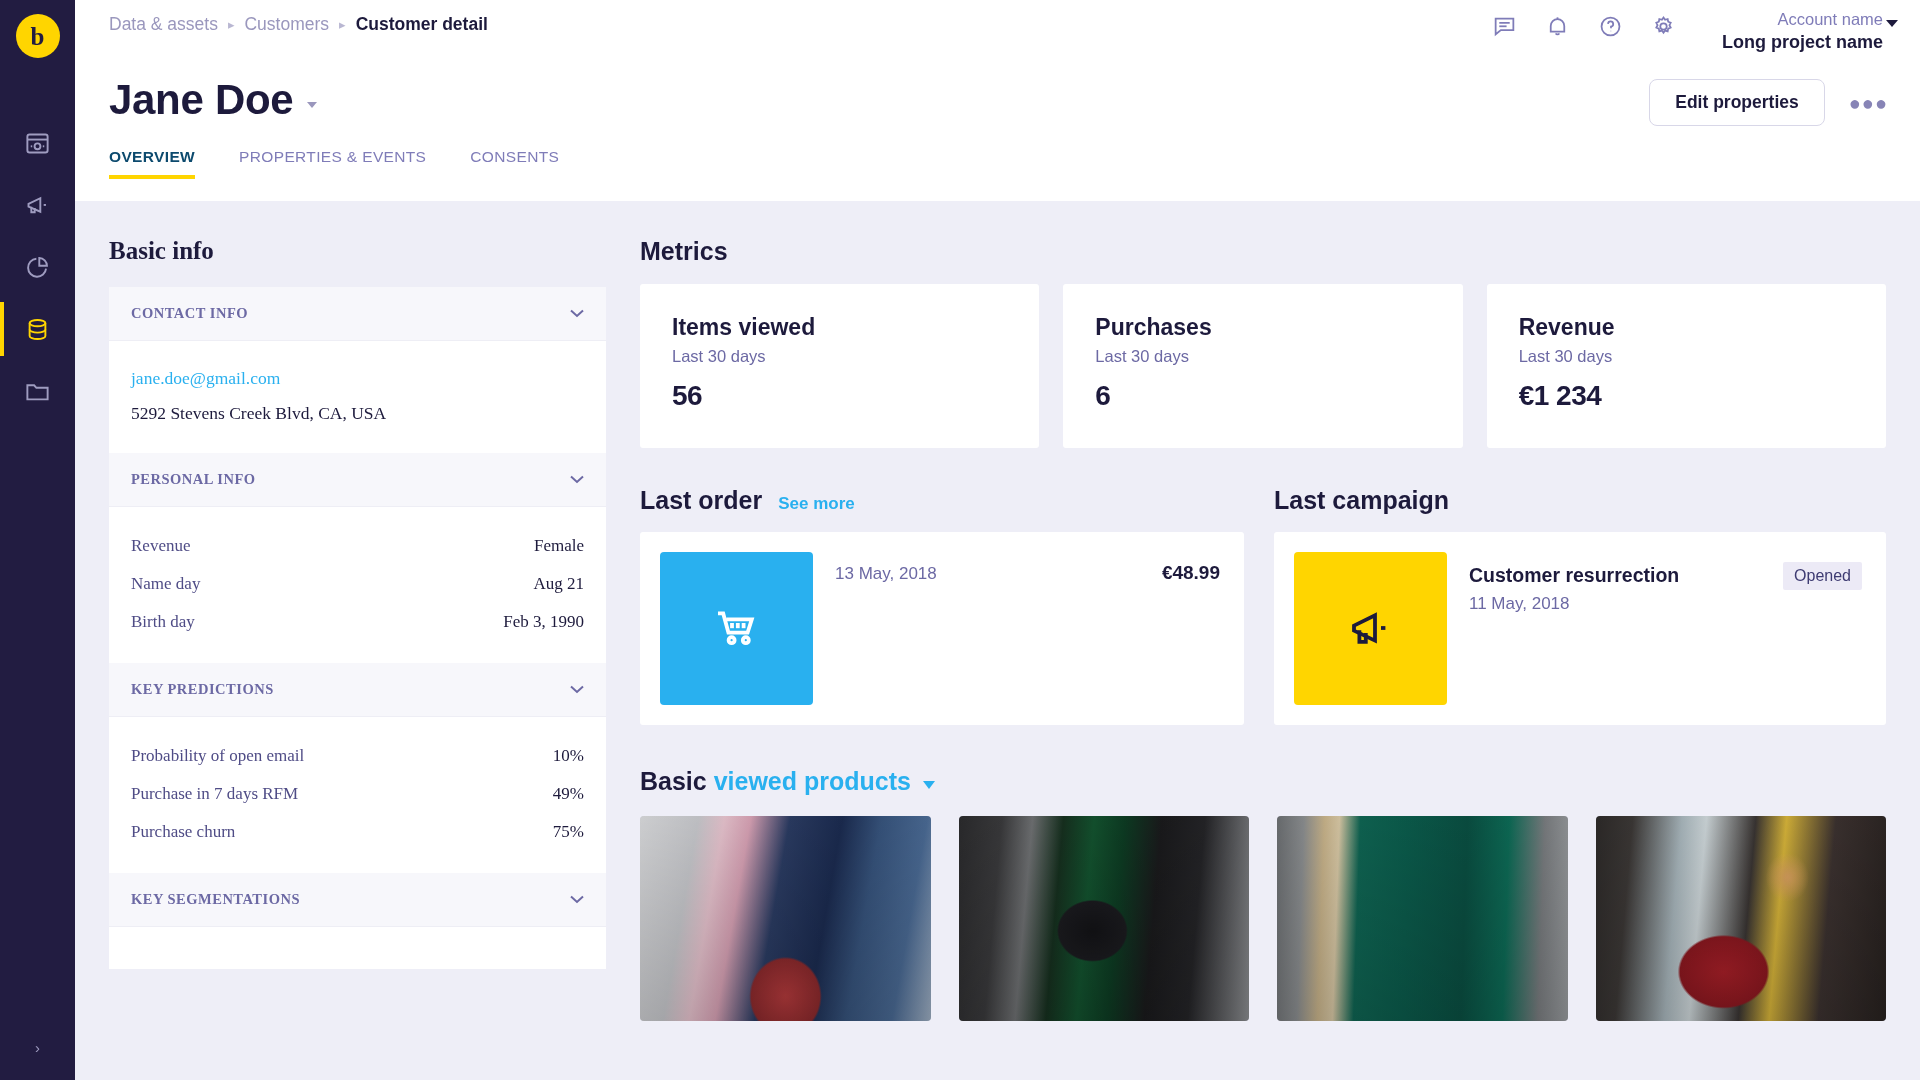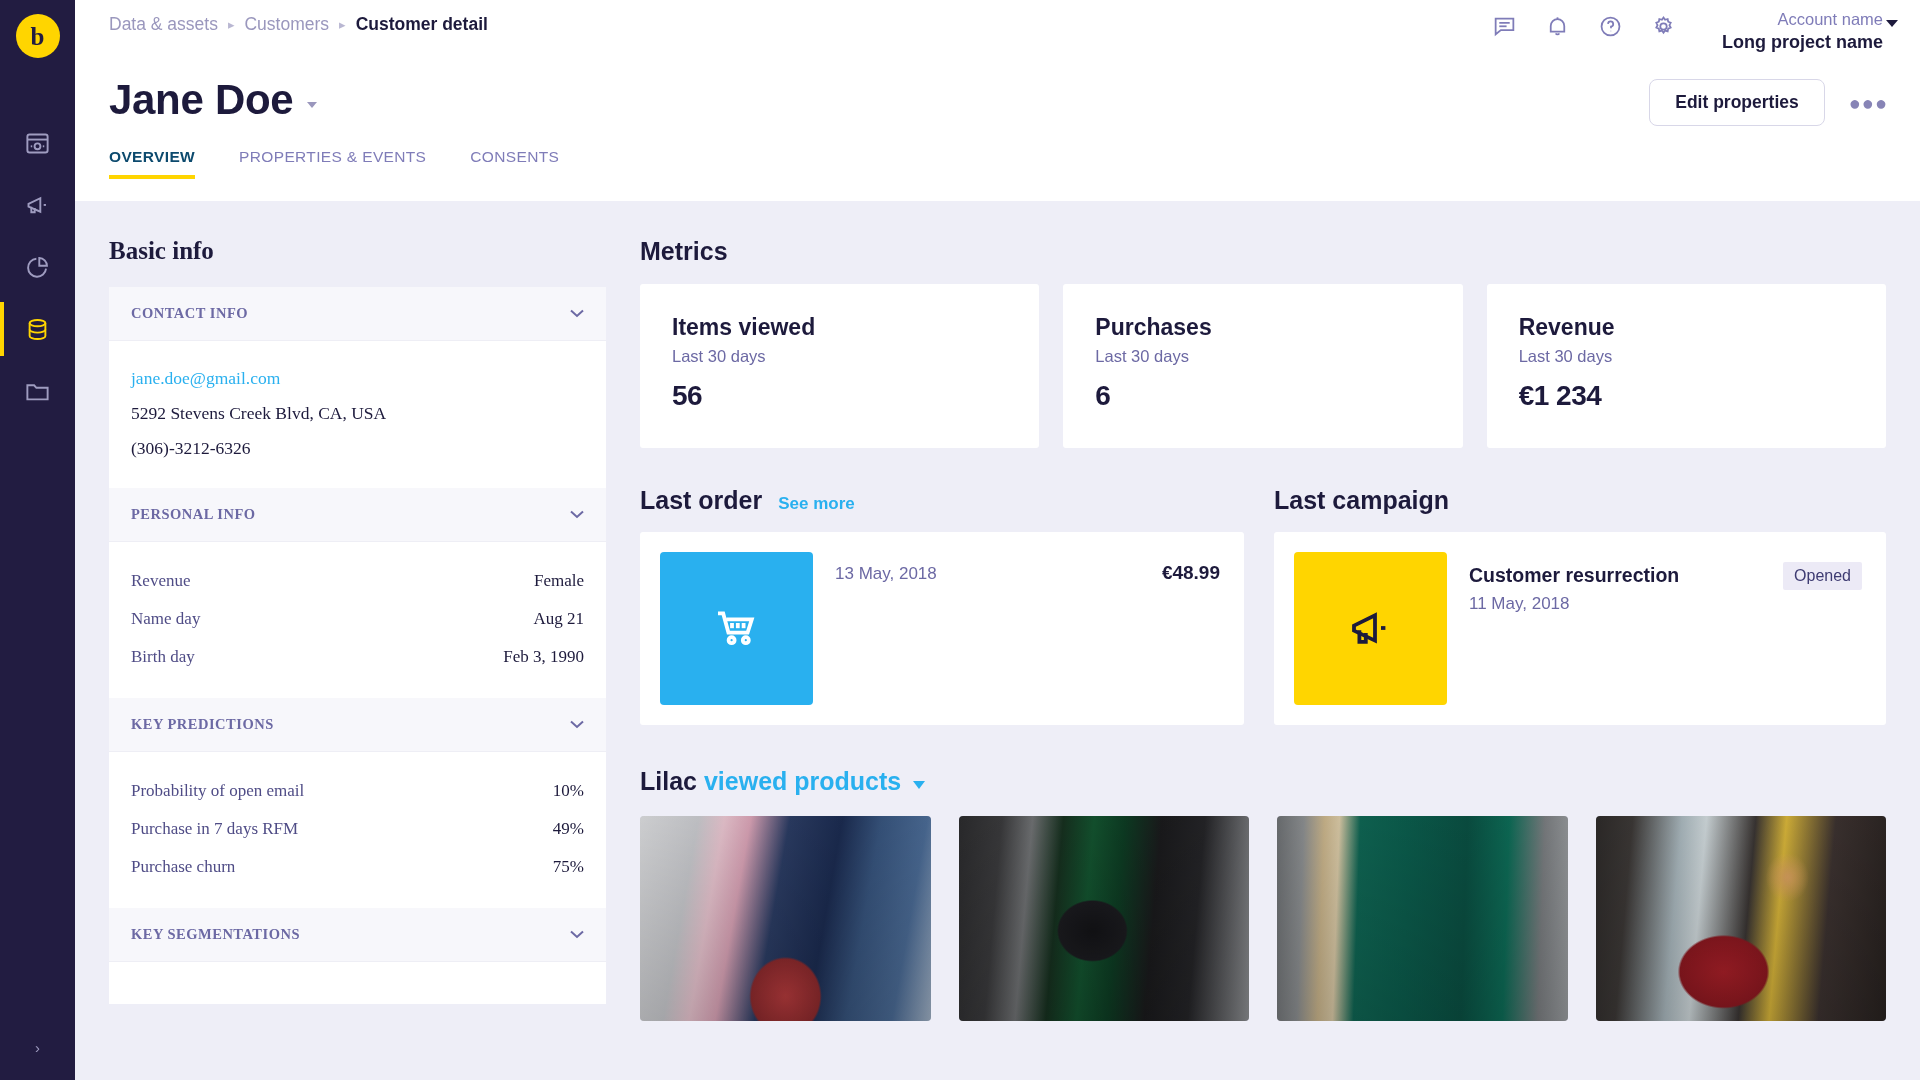--- a/index.html
+++ b/index.html
@@ -309,21 +309,20 @@
             <span class="grp-head-label">CONTACT INFO</span>
             <span class="chev">
               <svg viewBox="0 0 14 9">
                   <polyline points="1,1.5 7,7 13,1.5"></polyline>
                 </svg>
             </span>
           </div>
           <div class="grp-body">
             <div class="contact-line email">jane.doe@gmail.com</div>
             <div class="contact-line">5292 Stevens Creek Blvd, CA, USA</div>
-            <div class="contact-line">(306)-3212-6326</div>
           </div>
 
           <div class="grp-head">
             <span class="grp-head-label">PERSONAL INFO</span>
             <span class="chev">
               <svg viewBox="0 0 14 9">
                   <polyline points="1,1.5 7,7 13,1.5"></polyline>
                 </svg>
             </span>
           </div>
@@ -445,21 +444,21 @@
                   </div>
                   <div class="badge">Opened</div>
                 </div>
                 <div></div>
               </div>
             </div>
           </section>
         </div>
 
         <div class="viewed-head">
-          <span class="viewed-title"><span>Lilac</span> <span class="accent">viewed products</span></span>
+          <span class="viewed-title"><span>Basic</span> <span class="accent">viewed products</span></span>
           <span class="viewed-caret"></span>
         </div>
 
         <div class="prod-row">
           <div class="prod-card">
               <div class="ph ph1"></div>
               <div class="ph-vig"></div>
             </div>
           <div class="prod-card">
               <div class="ph ph2"></div>

